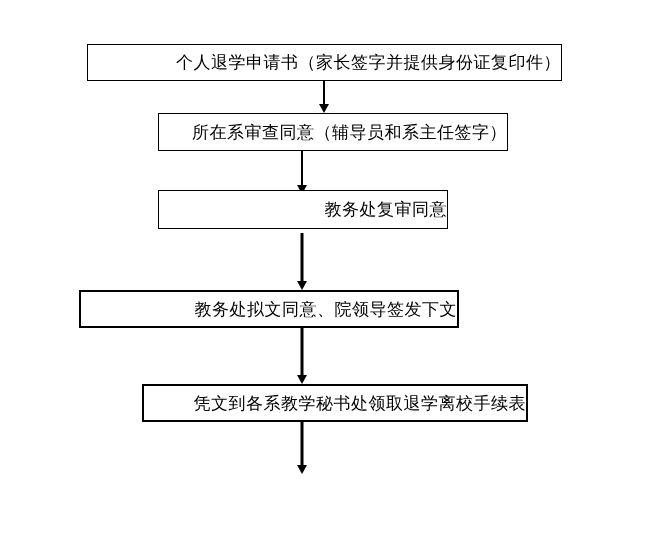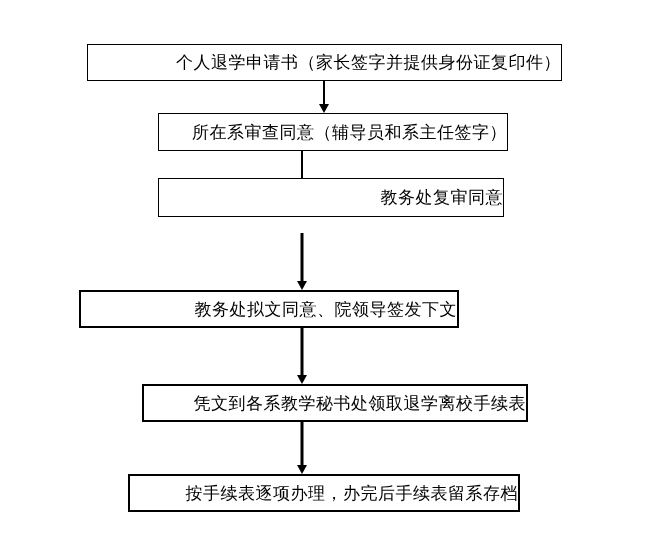--- a/index.html
+++ b/index.html
@@ -94,26 +94,23 @@
     <div class="shaft" style="width: 3px; height: 44px;"></div>
     <div class="head"></div>
   </div>
 
   <div class="node" id="n0" style="left: 87px; top: 44px; width: 475px; height: 37px;">
     <span class="node-label">个人退学申请书（家长签字并提供身份证复印件）</span>
   </div>
   <div class="node" id="n1" style="left: 158px; top: 113px; width: 350px; height: 38px; padding-left: 20px;">
     <span class="node-label">所在系审查同意（辅导员和系主任签字）</span>
   </div>
-  <div class="node" id="n2" style="left: 158px; top: 178px; width: 346px; height: 39px;">
+  <div class="node" id="n2" style="left: 158px; top: 190px; width: 290px; height: 39px;">
     <span class="node-label">教务处复审同意</span>
   </div>
   <div class="node thick" id="n3" style="left: 79px; top: 290px; width: 380px; height: 38px;">
     <span class="node-label">教务处拟文同意、院领导签发下文</span>
   </div>
   <div class="node thick" id="n4" style="left: 134px; top: 384px; width: 386px; height: 38px; margin-left: 8px;">
     <span class="node-label">凭文到各系教学秘书处领取退学离校手续表</span>
   </div>
-  <div class="node thick" id="n5" style="left: 128px; top: 474px; width: 392px; height: 38px;">
-    <span class="node-label">按手续表逐项办理，办完后手续表留系存档</span>
-  </div>
 
 </div>
 
 </body></html>

